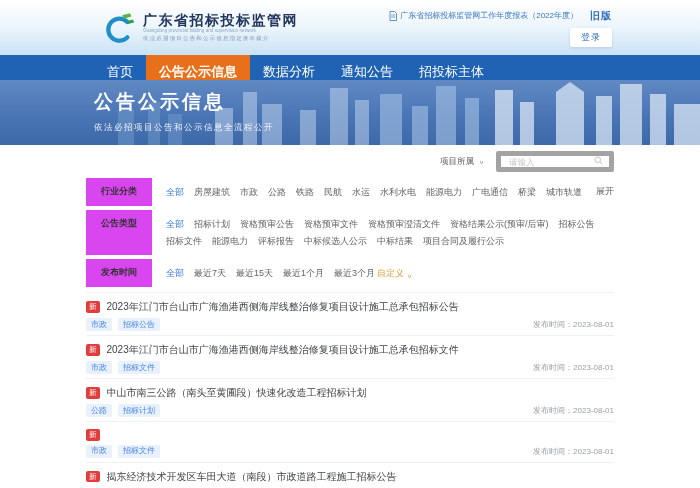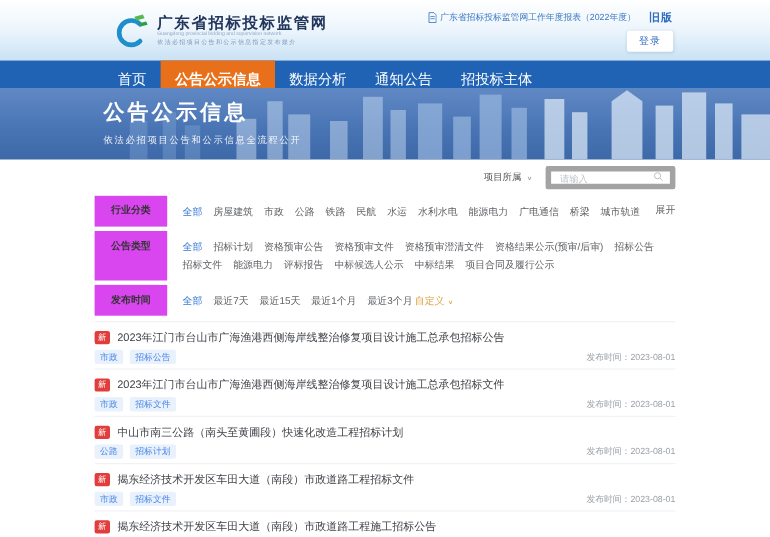--- a/index.html
+++ b/index.html
@@ -289,21 +289,20 @@
 
           <span class="tag">公路</span>
             <span class="tag">招标计划</span>
           </span>
           <span class="item-date"><span>发布时间：</span><span>2023-08-01</span></span>
         </div>
       </div>
       <div class="list-item">
         <div class="item-title-row">
           <span class="new-badge">新</span>
-          <span class="item-title">揭东经济技术开发区车田大道（南段）市政道路工程招标文件</span>
         </div>
         <div class="item-meta">
           <span class="tags">
 
           <span class="tag">市政</span>
             <span class="tag">招标文件</span>
           </span>
           <span class="item-date"><span>发布时间：</span><span>2023-08-01</span></span>
         </div>
       </div>

